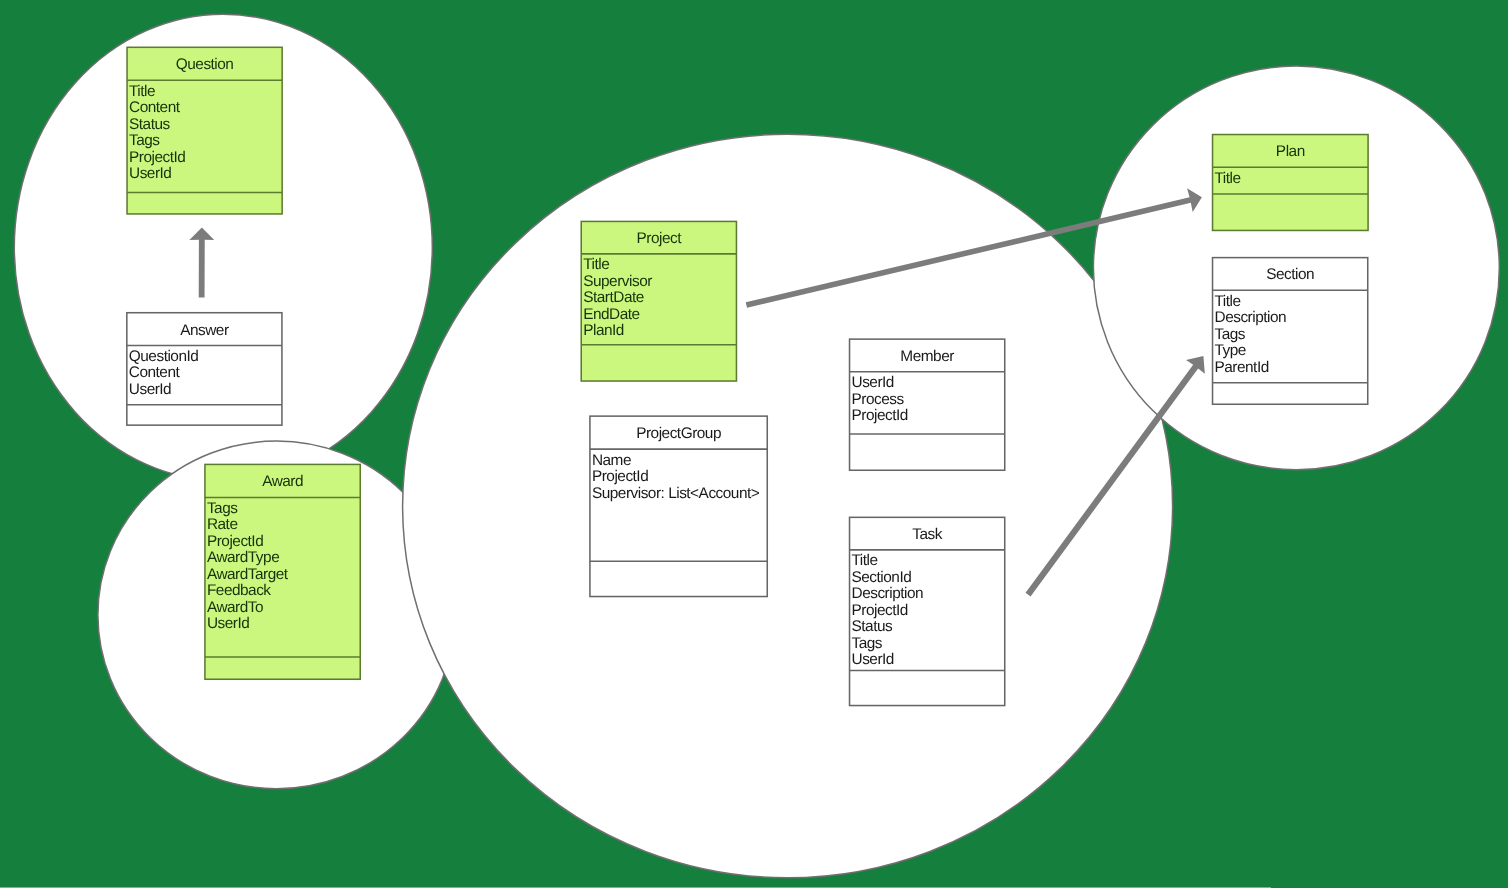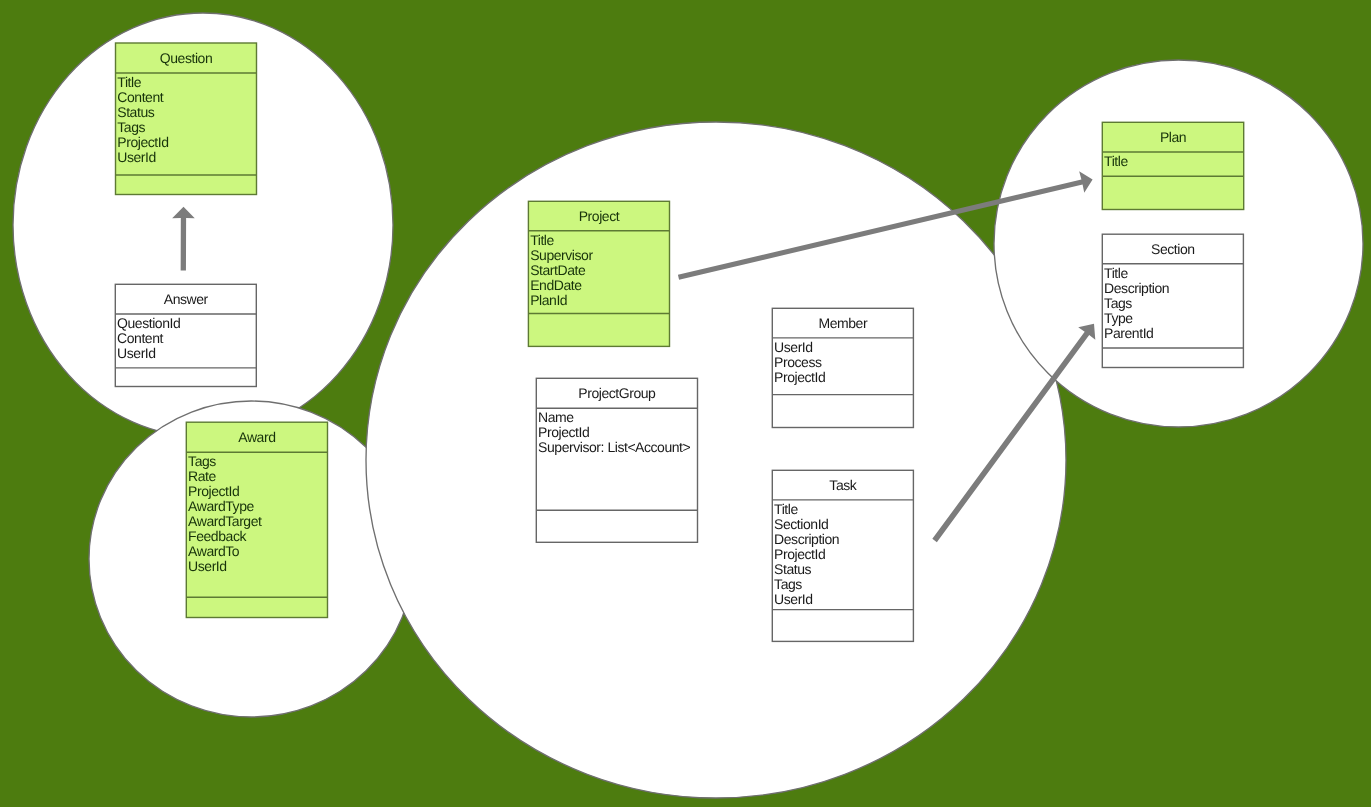--- a/index.html
+++ b/index.html
@@ -1,19 +1,19 @@
 <!DOCTYPE html>
 <html><head>
 <meta charset="utf-8">
 <title>UML class diagram</title>
 <style>
   html, body { margin:0; padding:0; background:#ffffff; }
   body { width:1371px; height:807px; overflow:hidden;
          font-family:"Liberation Sans", sans-serif; }
-  #diagram-canvas { position:relative; width:1371px; height:807px; background:#4d7c0f; }
+  #diagram-canvas { position:relative; width:1371px; height:807px; background:#15803d; }
   #diagram-svg { position:absolute; left:0; top:0; width:1371px; height:807px; display:block; }
   #diagram-svg text { font-family:"Liberation Sans", sans-serif;
                       text-rendering:geometricPrecision;
                       -webkit-font-smoothing:antialiased;
                       white-space:pre; }
 </style>
 </head>
 <body>
 
 <div id="diagram-canvas">

